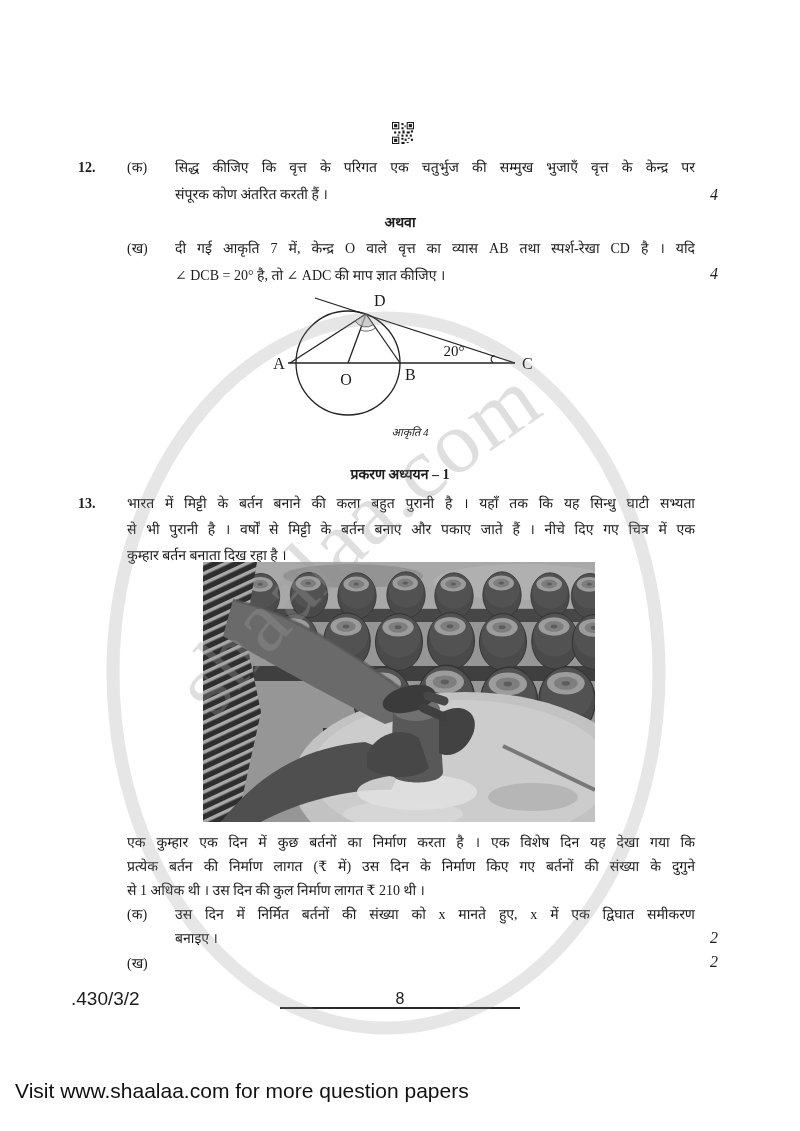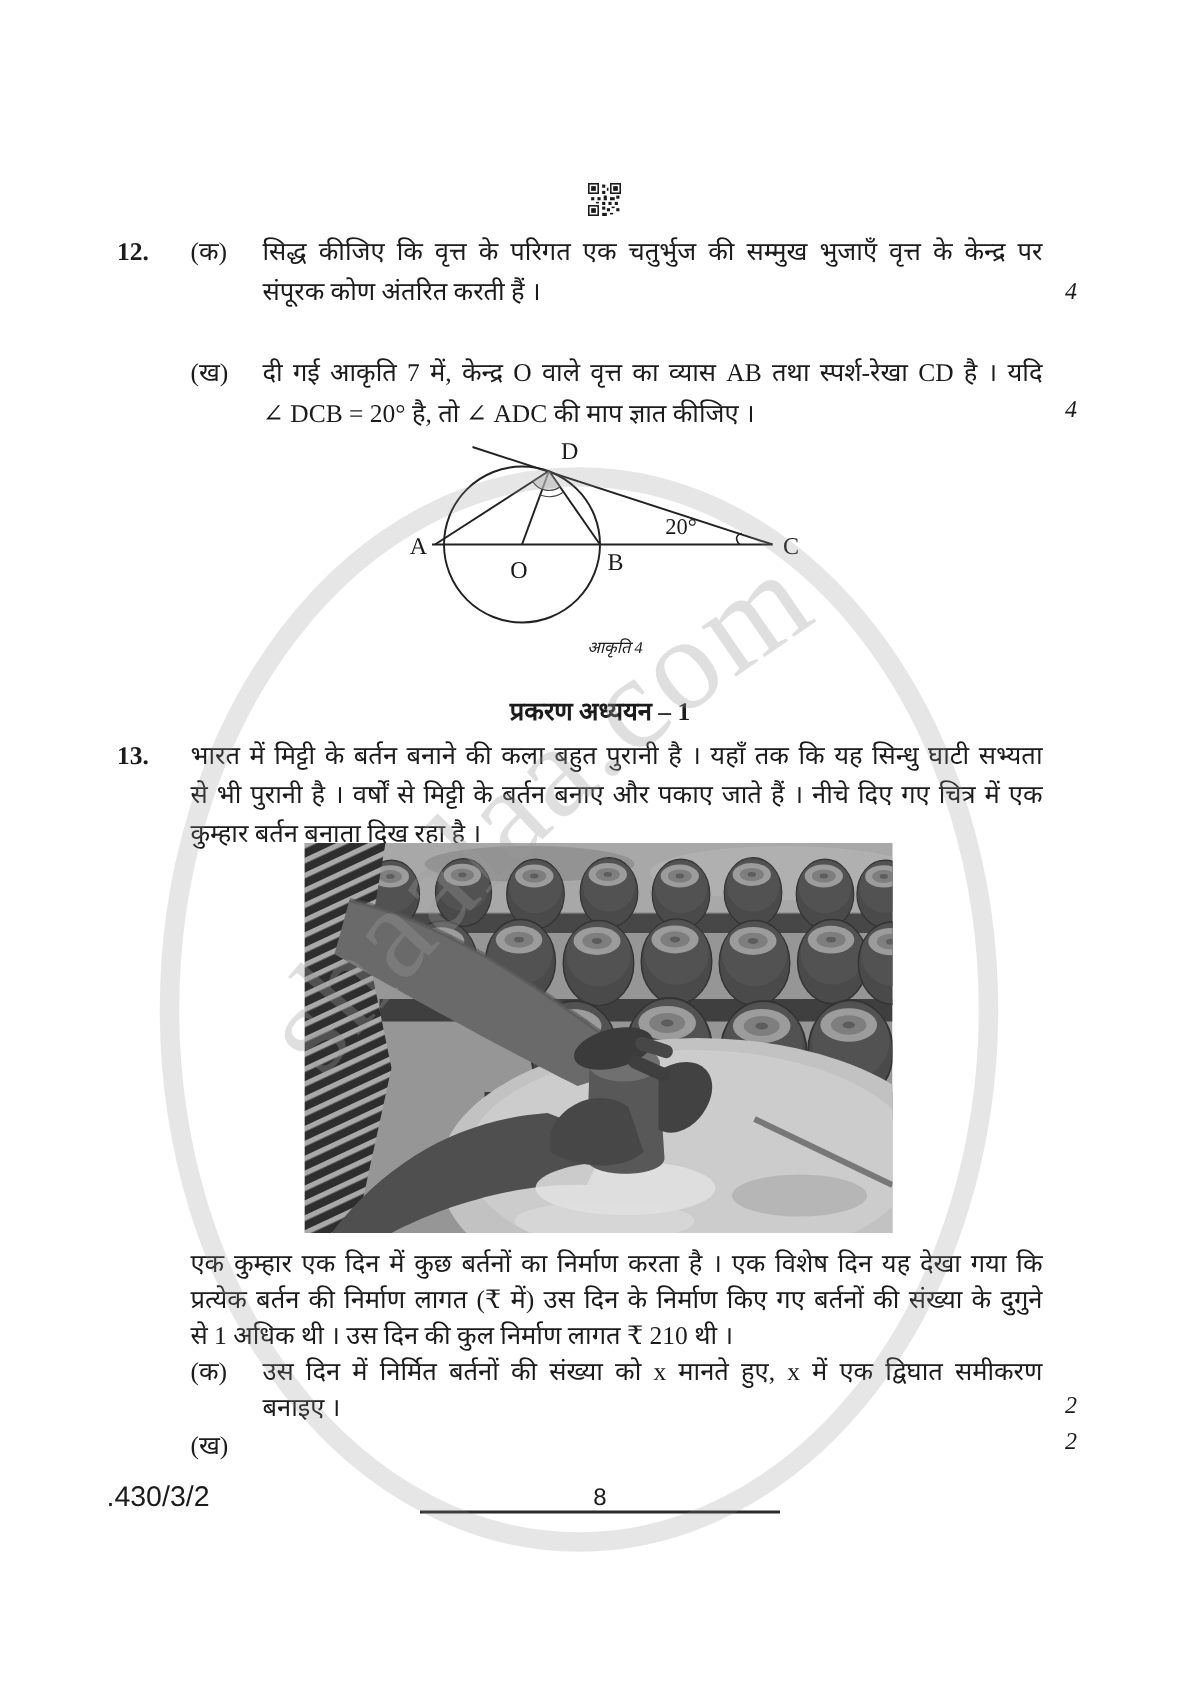--- a/index.html
+++ b/index.html
@@ -1,19 +1,19 @@
 <!DOCTYPE html>
 <html><head>
 <meta charset="utf-8">
 <style>
   html,body{margin:0;padding:0;background:#ffffff;}
   .page{position:relative;width:800px;height:1131px;background:#ffffff;overflow:hidden;
         font-family:"Liberation Serif","DejaVu Serif",serif;color:#1b1b1b;}
   .abs{position:absolute;}
-  .ln{position:absolute;font-size:17px;line-height:22px;color:#1b1b1b;white-space:nowrap;}
+  .ln{position:absolute;font-size:14px;line-height:22px;color:#1b1b1b;white-space:nowrap;}
   .wrapln{white-space:normal;}
   .jl{white-space:normal;text-align:justify;text-align-last:justify;}
   .w568{width:568px;}
   .w520{width:520px;}
   .bold{font-weight:bold;}
   .center{text-align:center;text-align-last:center;}
   .marks{position:absolute;width:26px;text-align:right;font-style:italic;font-size:16px;color:#1b1b1b;}
   .caption{font-style:italic;font-size:11px;}
   .sans{font-family:"Liberation Sans","DejaVu Sans",sans-serif;}
   .page-rule{position:absolute;left:280px;top:1007px;width:240px;height:2px;background:#2a2a2a;}
@@ -61,20 +61,21 @@
         <rect x="2" y="16" width="3" height="3"></rect>
       </g>
   </svg>
 
   <div class="ln bold" style="left:78px;top:157px;">12.</div>
   <div class="ln" style="left:127px;top:157px;">(क)</div>
   <div class="ln jl w520" style="left:175px;top:157px;">सिद्ध कीजिए कि वृत्त के परिगत एक चतुर्भुज की सम्मुख भुजाएँ वृत्त के केन्द्र पर</div>
   <div class="ln wrapln w520" style="left:175px;top:184px;">संपूरक कोण अंतरित करती हैं ।</div>
   <div class="marks" style="left:692px;top:186px;">4</div>
 
+  <div class="ln bold center" style="left:0;top:212px;width:800px;">अथवा</div>
 
   <div class="ln" style="left:127px;top:238px;">(ख)</div>
   <div class="ln jl w520" style="left:175px;top:238px;">दी गई आकृति 7 में, केन्द्र O वाले वृत्त का व्यास AB तथा स्पर्श-रेखा CD है । यदि</div>
   <div class="ln wrapln w520" style="left:175px;top:265px;">∠ DCB = 20° है, तो ∠ ADC की माप ज्ञात कीजिए ।</div>
   <div class="marks" style="left:692px;top:265px;">4</div>
 
   <svg class="abs" style="left:235px;top:288px;" width="350" height="140" viewBox="0 0 350 140">
     <g fill="none" stroke="#222222" stroke-width="1.3">
       <circle cx="113" cy="75" r="52"></circle>
       <line x1="53" y1="75" x2="280" y2="75"></line>
@@ -182,20 +183,21 @@
   <div class="ln wrapln w520" style="left:175px;top:928px;">बनाइए ।</div>
   <div class="marks" style="left:692px;top:929px;">2</div>
 
   <div class="ln" style="left:127px;top:953px;">(ख)</div>
   <div class="marks" style="left:692px;top:953px;">2</div>
 
   <div class="ln sans" style="left:71px;top:988px;font-size:19px;">.430/3/2</div>
   <div class="ln sans center" style="left:0;top:988px;width:800px;font-size:16px;">8</div>
   <div class="page-rule"></div>
 
+  <div class="ln sans" style="left:15px;top:1080px;font-size:21px;color:#111;">Visit www.shaalaa.com for more question papers</div>
 
   <svg class="wm" viewBox="0 0 800 1131">
     <defs>
       <path id="wmpath" d="M 215 720 Q 395 495 610 375" fill="none"></path>
     </defs>
     <ellipse cx="386" cy="673" rx="273" ry="355" fill="none" stroke="#8c8c8c" stroke-opacity="0.22" stroke-width="13"></ellipse>
     <text font-family="DejaVu Sans, Liberation Sans, sans-serif" font-size="88" letter-spacing="2" fill="#9b9b9b" fill-opacity="0.32">
       <textPath href="#wmpath">shaalaa.com</textPath>
     </text>
   </svg>

